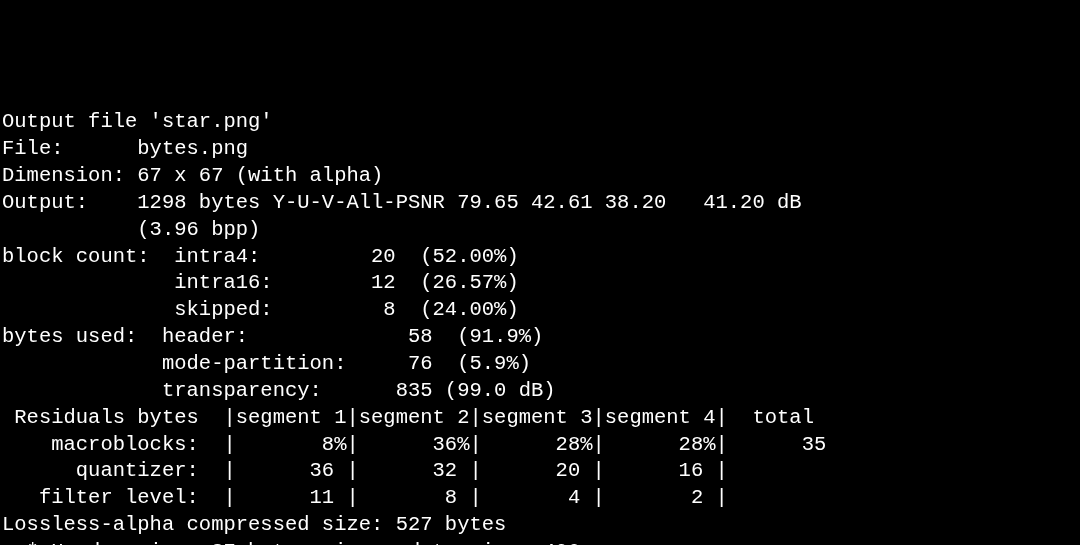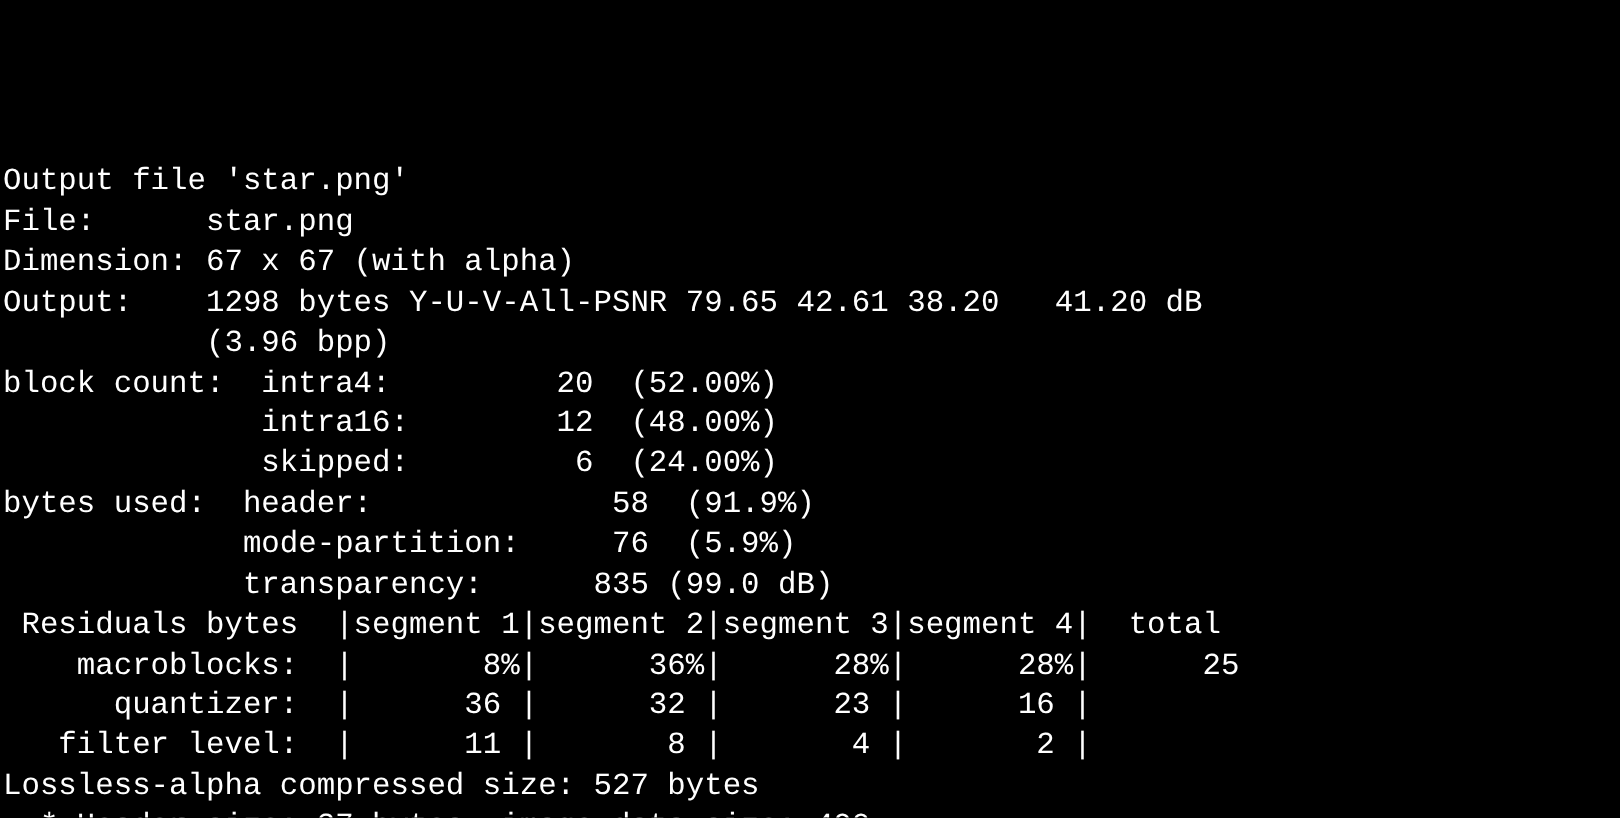--- a/index.html
+++ b/index.html
@@ -20,33 +20,33 @@
       padding-left: 2px;
       padding-top: 2px;
     }
   </style>
 </head>
 <body>
 
 
 
 <div class="terminal"><span>Output file 'star.png'</span>
-<span>File:      star.png</span>
+<span>File:      bytes.png</span>
 <span>Dimension: 67 x 67 (with alpha)</span>
 <span>Output:    1298 bytes Y-U-V-All-PSNR 79.65 42.61 38.20   41.20 dB</span>
 <span>           (3.96 bpp)</span>
 <span>block count:  intra4:         20  (52.00%)</span>
-<span>              intra16:        12  (48.00%)</span>
-<span>              skipped:         6  (24.00%)</span>
+<span>              intra16:        12  (26.57%)</span>
+<span>              skipped:         8  (24.00%)</span>
 <span>bytes used:  header:             58  (91.9%)</span>
 <span>             mode-partition:     76  (5.9%)</span>
 <span>             transparency:      835 (99.0 dB)</span>
 <span> Residuals bytes  |segment 1|segment 2|segment 3|segment 4|  total</span>
-<span>    macroblocks:  |       8%|      36%|      28%|      28%|      25</span>
-<span>      quantizer:  |      36 |      32 |      23 |      16 |</span>
+<span>    macroblocks:  |       8%|      36%|      28%|      28%|      35</span>
+<span>      quantizer:  |      36 |      32 |      20 |      16 |</span>
 <span>   filter level:  |      11 |       8 |       4 |       2 |</span>
 <span>Lossless-alpha compressed size: 527 bytes</span>
 <span>  * Header size: 37 bytes, image data size: 490</span>
 
 </div>
 
 
 
 
 </body></html>

